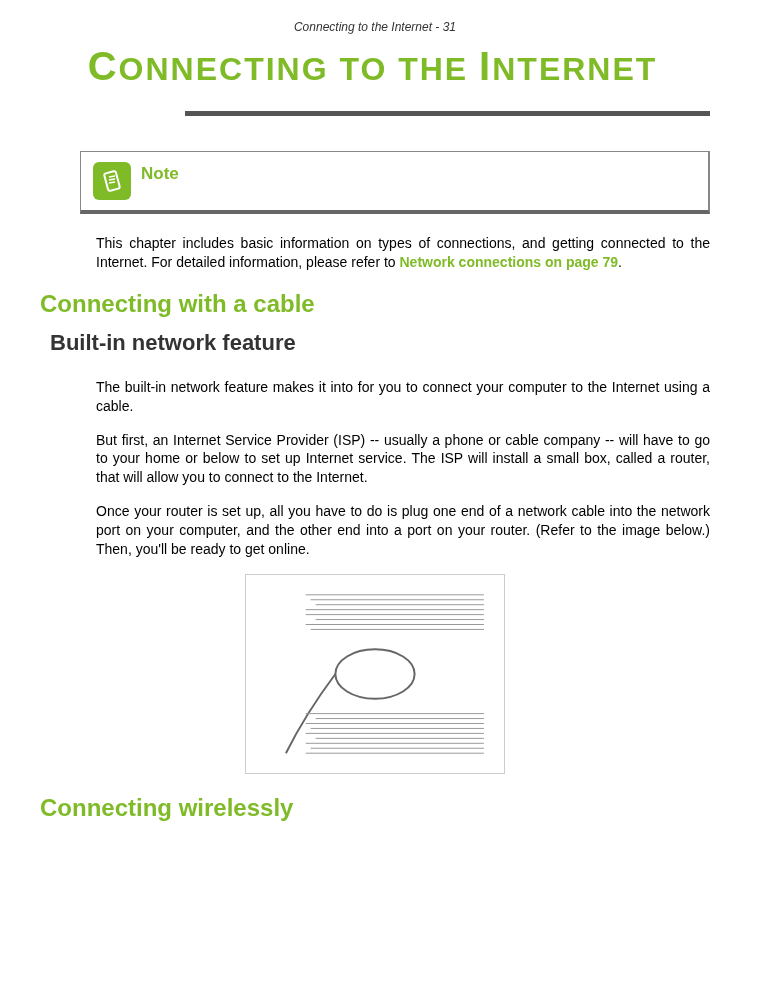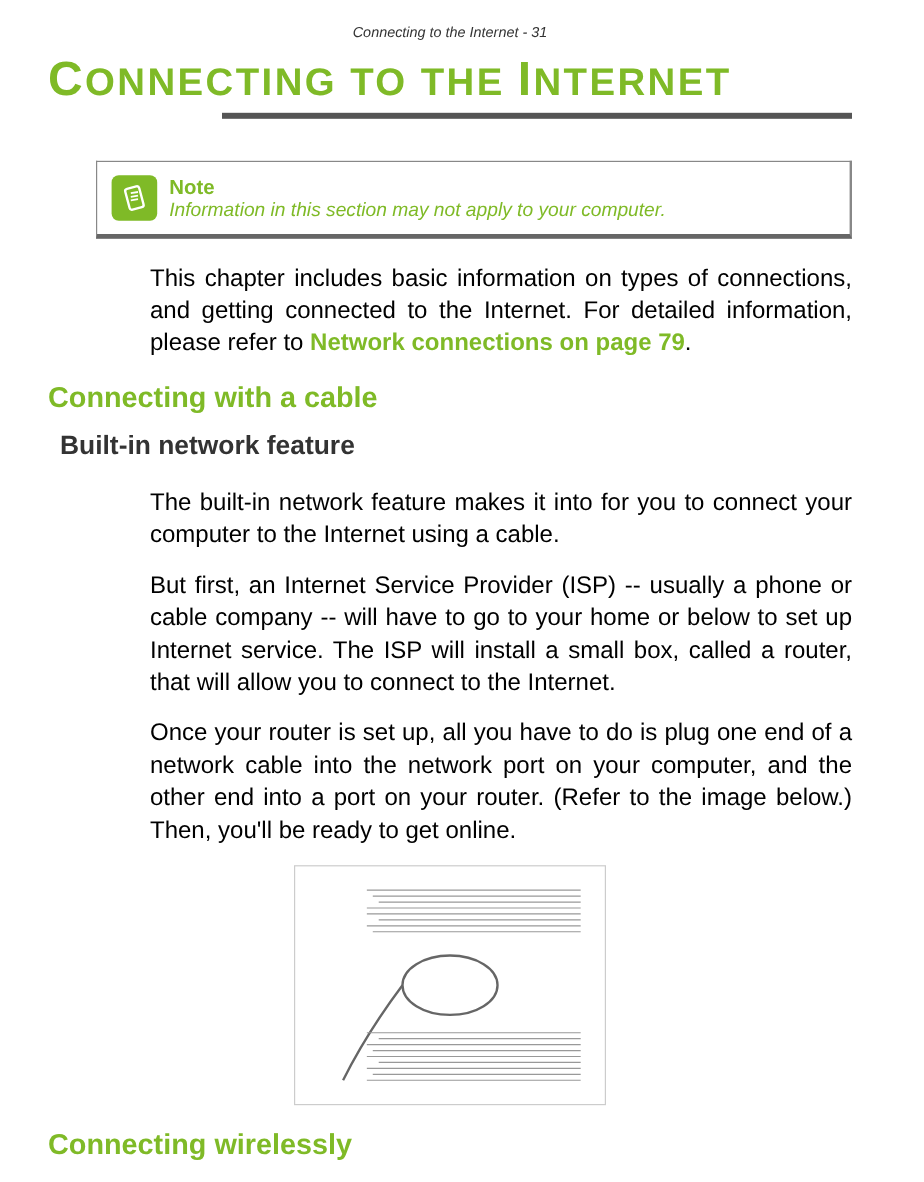--- a/index.html
+++ b/index.html
@@ -21,39 +21,39 @@
       font-size: 12px;
       color: #333;
       margin-bottom: 10px;
       padding-right: 0;
     }
     .main-title {
       color: #7FBA27;
       font-size: 32px;
       font-weight: bold;
       letter-spacing: 2px;
-      text-align: left;
-      margin-bottom: 5px;
+      text-align: center;
+      margin-bottom: 22px;
       padding-right: 5px;
     }
     .main-title .big {
       font-size: 40px;
     }
     .title-underline {
       height: 5px;
       background: #555;
       margin-left: 145px;
       margin-bottom: 35px;
     }
     .note-box {
       border: 1px solid #888;
       border-bottom: 4px solid #666;
       border-right: 2px solid #888;
       display: flex;
-      align-items: center;
+      align-items: flex-start;
       padding: 10px 12px;
       margin-left: 40px;
       margin-bottom: 20px;
     }
     .note-icon {
       width: 38px;
       height: 38px;
       background: #7FBA27;
       border-radius: 6px;
       display: flex;
@@ -74,24 +74,24 @@
       font-weight: bold;
       font-size: 17px;
       display: block;
     }
     .note-text {
       color: #7FBA27;
       font-style: italic;
       font-size: 16px;
     }
     .body-para {
-      font-size: 20px;
+      font-size: 14px;
       color: #000;
       text-align: justify;
-      margin-left: 85px;
+      margin-left: 56px;
       margin-bottom: 15px;
       line-height: 1.35;
     }
     .inline-link {
       color: #7FBA27;
       font-weight: bold;
     }
     .section-h1 {
       color: #7FBA27;
       font-size: 24px;
@@ -134,21 +134,20 @@
   <div class="note-icon">
     <svg viewBox="0 0 24 24">
       <rect x="6" y="3" width="12" height="18" rx="2" fill="none" stroke="#fff" stroke-width="2" transform="rotate(-15 12 12)"></rect>
       <line x1="9" y1="8" x2="15" y2="7" stroke="#fff" stroke-width="1.5"></line>
       <line x1="9" y1="11" x2="15" y2="10" stroke="#fff" stroke-width="1.5"></line>
       <line x1="9" y1="14" x2="15" y2="13" stroke="#fff" stroke-width="1.5"></line>
     </svg>
   </div>
   <div class="note-content">
     <span class="note-label">Note</span>
-    <span class="note-text">Information in this section may not apply to your computer.</span>
   </div>
 </div>
 
 <p class="body-para">
   <span>This chapter includes basic information on types of connections, and getting connected to the Internet. For detailed information, please refer to </span><span class="inline-link">Network connections on page 79</span><span>.</span>
 </p>
 
 <h2 class="section-h1">Connecting with a cable</h2>
 
 <h3 class="section-h2">Built-in network feature</h3>

